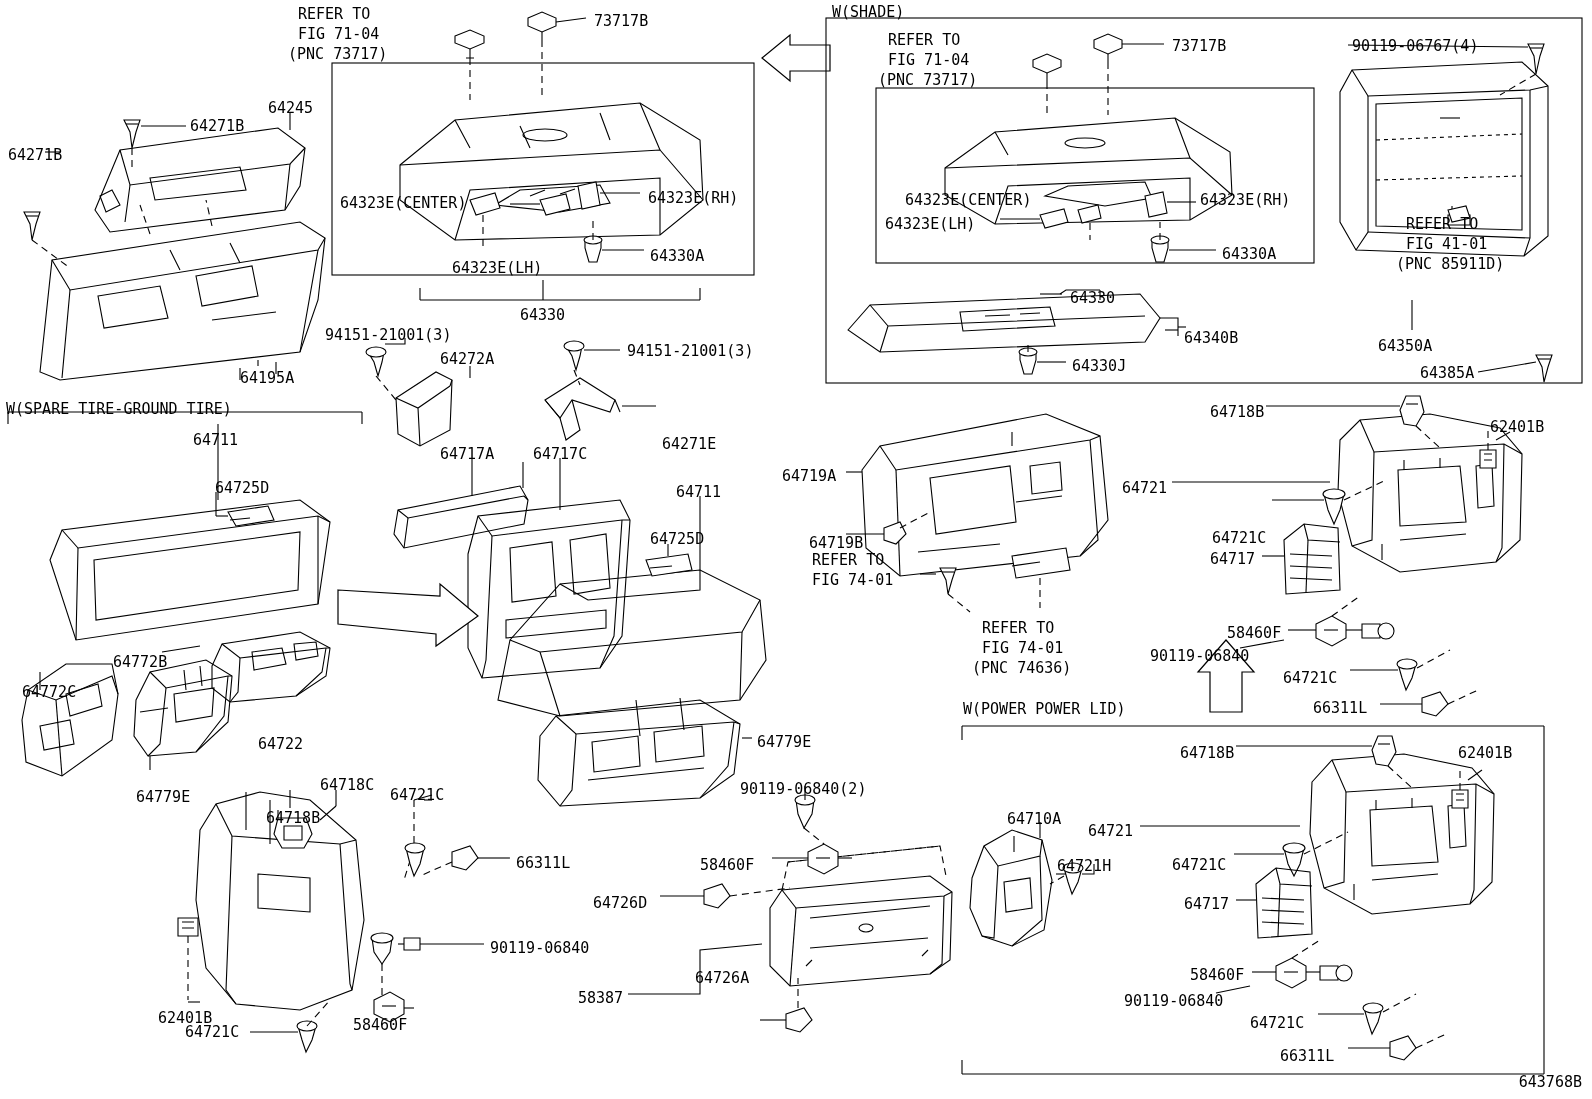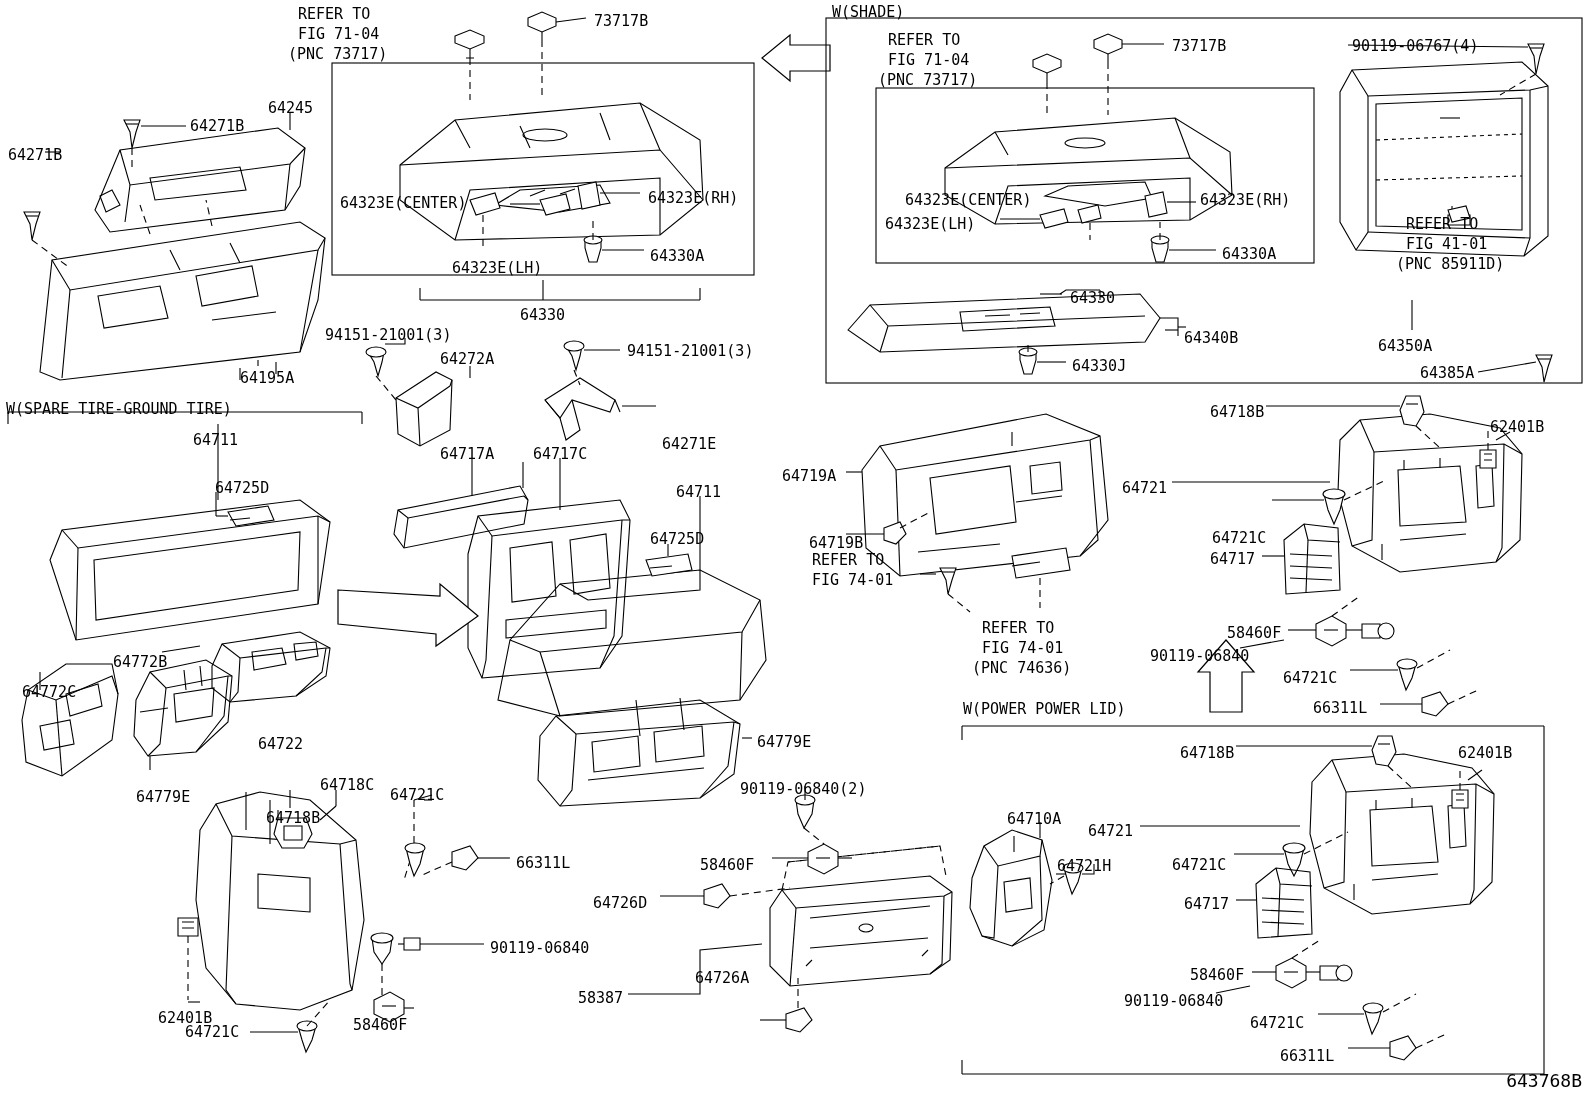--- a/index.html
+++ b/index.html
@@ -7,21 +7,21 @@
        font-family:"DejaVu Sans Mono", monospace;}
   .stage{position:absolute;left:0;top:0;width:1592px;height:1099px;}
   .lbl{position:absolute;font-family:"DejaVu Sans Mono", monospace;
        font-size:15px;color:#000;white-space:pre;letter-spacing:0px;line-height:17px;}
   svg{position:absolute;left:0;top:0;}
   .ln{stroke:#000;stroke-width:1.1;fill:none;}
   .dsh{stroke:#000;stroke-width:1.1;fill:none;stroke-dasharray:7 5;}
   .dsh2{stroke:#000;stroke-width:1.1;fill:none;stroke-dasharray:4 4;}
   .fillw{fill:#fff;stroke:#000;stroke-width:1.1;}
   .arrow{fill:#fff;stroke:#000;stroke-width:1.2;}
-  .code{position:absolute;right:10px;bottom:8px;font-size:18px;font-family:"DejaVu Sans Mono", monospace;}
+  .code{position:absolute;right:10px;bottom:8px;font-size:15px;font-family:"DejaVu Sans Mono", monospace;}
 </style>
 </head>
 <body>
 
 <div class="stage">
 
 <svg width="1592" height="1099">
 
   <rect class="ln" x="332" y="63" width="422" height="212"></rect>
 

